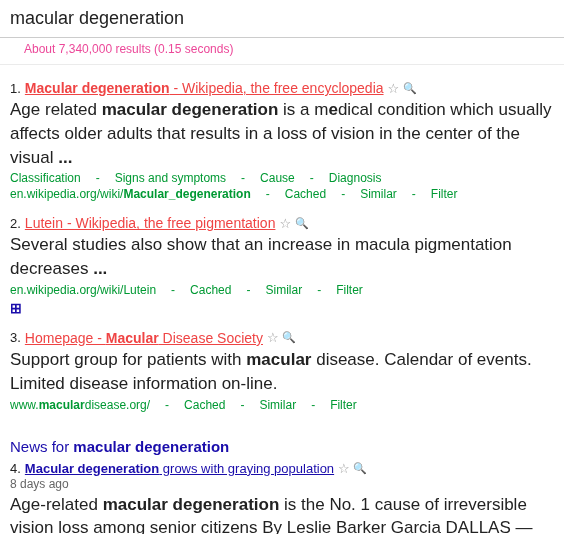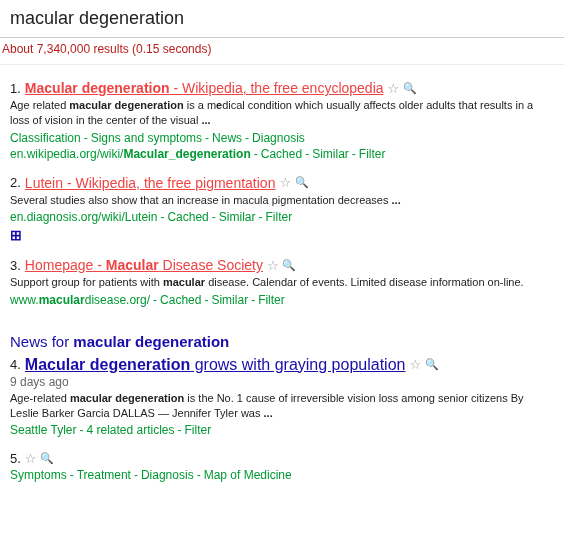--- a/index.html
+++ b/index.html
@@ -17,23 +17,23 @@
     }
     .search-input {
       font-size: 18px;
       color: #222;
       border: none;
       outline: none;
       width: 100%;
       font-family: Arial, sans-serif;
     }
     .results-count {
-      color: #b91c1c;
-      font-size: 12px;
-      padding: 4px 10px 8px 2px;
+      color: #ec4899;
+      font-size: 12px;
+      padding: 4px 10px 8px 24px;
       border-bottom: 1px solid #ebebeb;
     }
     .results-area {
       padding: 5px 10px 10px 10px;
     }
     .result-item {
       margin-bottom: 14px;
       margin-top: 10px;
     }
     .result-number {
@@ -59,34 +59,34 @@
       font-size: 13px;
       cursor: pointer;
     }
     .magnify-icon {
       color: #999;
       font-size: 11px;
       cursor: pointer;
     }
     .result-snippet {
       color: #222;
-      font-size: 11px;
+      font-size: 17px;
       line-height: 1.4;
       margin-top: 2px;
     }
     .result-snippet b {
       font-weight: bold;
     }
     .result-links {
       color: #093;
       font-size: 12px;
       margin-top: 2px;
       display: flex;
       flex-wrap: wrap;
-      gap: 0;
+      gap: 12px;
     }
     .result-links a, .result-links span {
       color: #093;
       text-decoration: none;
       cursor: pointer;
     }
     .separator {
       color: #666;
       margin: 0 3px;
     }
@@ -114,21 +114,21 @@
     .news-section-title b {
       font-weight: bold;
     }
     .news-item-title-line {
       display: flex;
       align-items: center;
       gap: 4px;
     }
     .news-item-title {
       color: #1a0dab;
-      font-size: 16px;
+      font-size: 13px;
       text-decoration: underline;
       cursor: pointer;
     }
     .time-ago {
       color: #666;
       font-size: 12px;
       margin-top: 1px;
     }
     .plus-icon {
       color: #1a0dab;
@@ -163,21 +163,21 @@
       <span class="magnify-icon">🔍</span>
     </div>
     <div class="result-snippet">
       Age related <b>macular degeneration</b> is a m<b>e</b>dical condition which usually affects older adults that results in a loss of vision in the center of the visual <b>...</b>
     </div>
     <div class="result-links">
       <a class="meta-link">Classification</a>
       <span class="separator"> - </span>
       <a class="meta-link">Signs and symptoms</a>
       <span class="separator"> - </span>
-      <a class="meta-link">News</a>
+      <a class="meta-link">Cause</a>
       <span class="separator"> - </span>
       <a class="meta-link">Diagnosis</a>
     </div>
     <div class="result-links">
       <span class="result-url">en.wikipedia.org/wiki/<b>Macular_degeneration</b></span>
       <span class="separator"> - </span>
       <a class="meta-link">Cached</a>
       <span class="separator"> - </span>
       <a class="meta-link">Similar</a>
       <span class="separator"> - </span>
@@ -191,21 +191,21 @@
       <a class="result-title">
         Lutein - Wikipedia, the free pigmentation
       </a>
       <span class="star-icon">☆</span>
       <span class="magnify-icon">🔍</span>
     </div>
     <div class="result-snippet">
       Several studies also show that an increase in macula pigmentation decreases <b>...</b>
     </div>
     <div class="result-links">
-      <span class="result-url">en.diagnosis.org/wiki/Lutein</span>
+      <span class="result-url">en.wikipedia.org/wiki/Lutein</span>
       <span class="separator"> - </span>
       <a class="meta-link">Cached</a>
       <span class="separator"> - </span>
       <a class="meta-link">Similar</a>
       <span class="separator"> - </span>
       <a class="meta-link">Filter</a>
     </div>
     <div class="show-more">
       <span class="plus-icon">⊞</span>
     </div>
@@ -241,21 +241,21 @@
 
     <div>
       <div class="news-item-title-line">
         <span class="result-number">4.</span>
         <a class="news-item-title">
           <b>Macular degeneration</b> grows with graying population
         </a>
         <span class="star-icon">☆</span>
         <span class="magnify-icon">🔍</span>
       </div>
-      <div class="time-ago">9 days ago</div>
+      <div class="time-ago">8 days ago</div>
       <div class="result-snippet">
         Age-related <b>macular degeneration</b> is the No. 1 cause of irreversible vision loss among senior citizens By Leslie Barker Garcia DALLAS — Jennifer Tyler was <b>...</b>
       </div>
       <div class="result-links">
         <span style="color:#093;">Seattle Tyler</span>
         <span class="separator"> - </span>
         <a class="meta-link">4 related articles</a>
         <span class="separator"> - </span>
         <a class="meta-link">Filter</a>
       </div>

